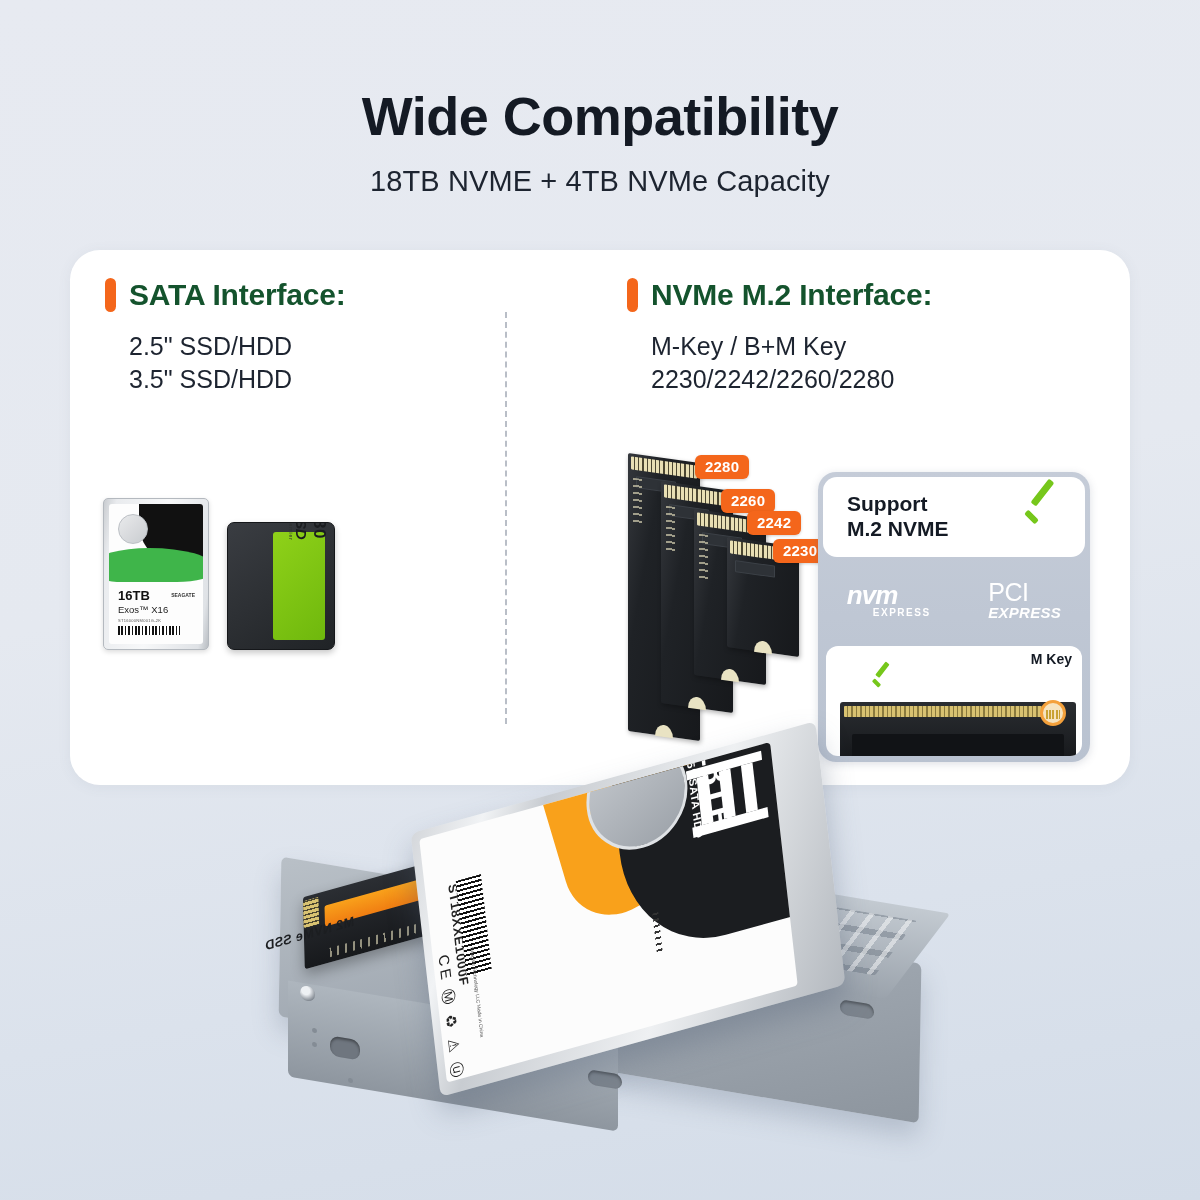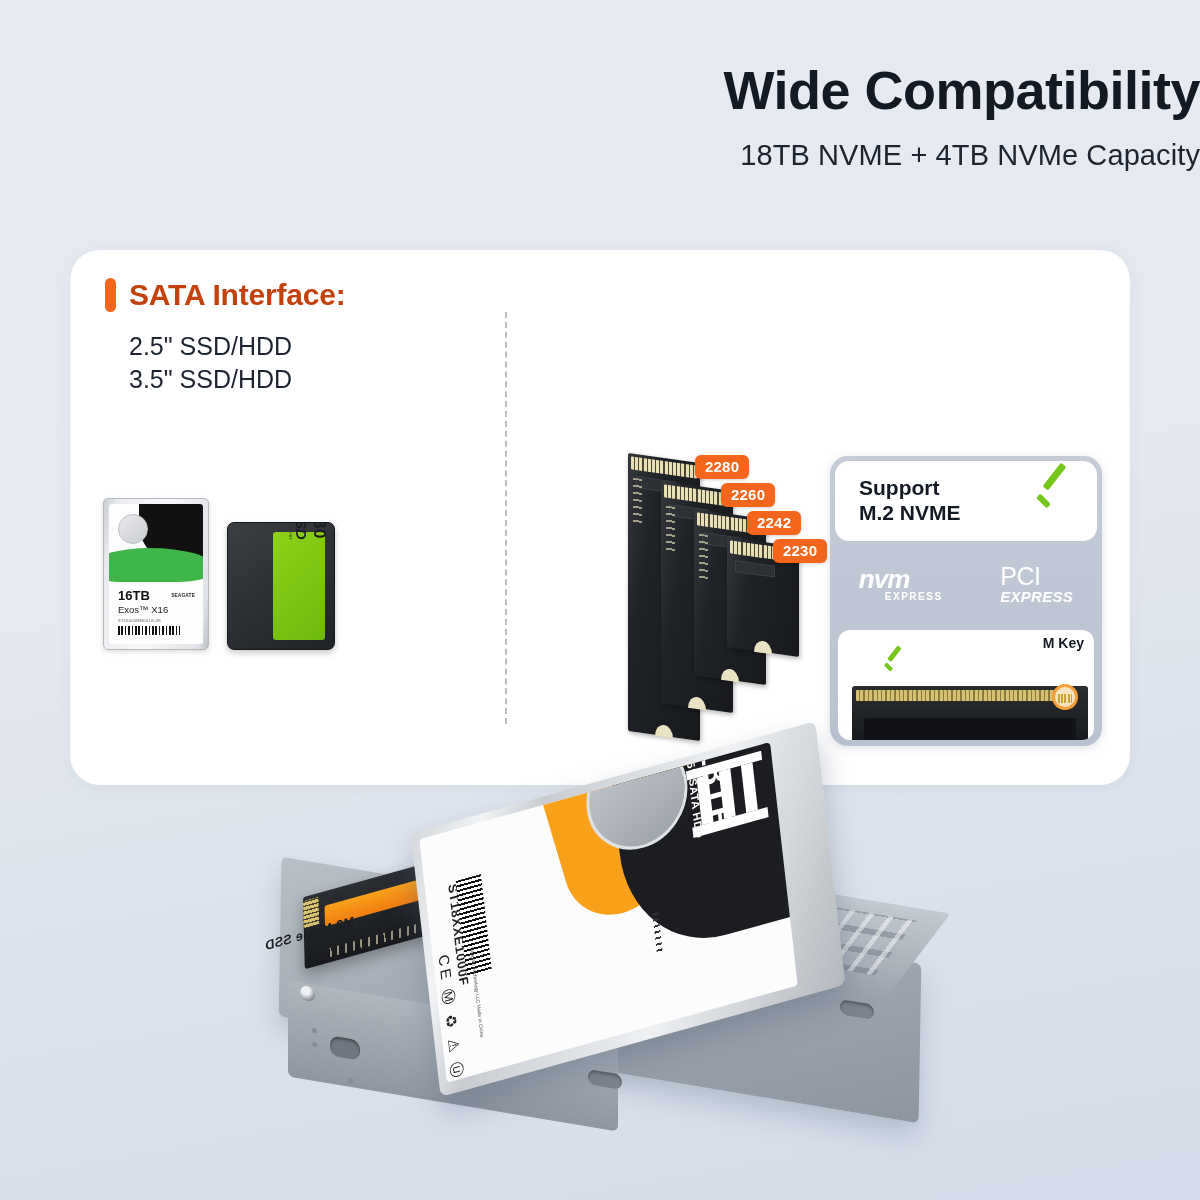--- a/index.html
+++ b/index.html
@@ -6,21 +6,21 @@
   html, body { width: 1200px; height: 1200px; }
   body {
     font-family: "Liberation Sans", sans-serif;
     background: linear-gradient(170deg, #e7eaf1 0%, #e5e9f0 45%, #dbe2ec 75%, #d3dce8 100%);
     position: relative;
     overflow: hidden;
     color: #151b26;
   }
 
   
-  .header { text-align: right; padding-top: 62px; }
+  .header { text-align: center; padding-top: 88px; }
   .title {
     font-size: 54px; font-weight: 700; letter-spacing: -0.5px;
     color: #141a24; line-height: 1.05;
   }
   .subtitle {
     font-size: 29px; font-weight: 400; color: #1d2430;
     margin-top: 20px; letter-spacing: 0.1px;
   }
 
   
@@ -38,21 +38,21 @@
   
   .col { position: absolute; }
   .col-sata { left: 105px; top: 278px; }
   .col-nvme { left: 627px; top: 278px; }
   .heading-row { display: flex; align-items: center; gap: 13px; }
   .bullet {
     width: 11px; height: 34px; border-radius: 6px;
     background: #F4661B; flex: none;
   }
   .heading {
-    font-size: 30px; font-weight: 700; color: #c2410c; letter-spacing: -0.2px;
+    font-size: 30px; font-weight: 700; color: #14532d; letter-spacing: -0.2px;
     white-space: nowrap;
   }
   .spec-list { margin-top: 18px; margin-left: 24px; }
   .spec-line {
     font-size: 25px; font-weight: 400; color: #1d2430;
     line-height: 1.32; white-space: nowrap;
   }
 
   
   .drives { position: absolute; left: 103px; top: 498px; display: flex; align-items: flex-end; gap: 18px; }
@@ -191,31 +191,30 @@
   .m2-2242 .chip { top: 22px; }
   .m2-2230 .chip { top: 22px; }
 
   .size-badge {
     position: absolute; background: #F4661B; color: #fff;
     font-size: 15px; font-weight: 700; border-radius: 6px;
     padding: 3px 10px 4px; letter-spacing: .2px;
     box-shadow: 0 1px 3px rgba(0,0,0,.18);
   }
   .b2280 { left: 67px;  top: 3px; }
-  .b2260 { left: 93px;  top: 31px; text-align: right; }
+  .b2260 { left: 93px;  top: 37px; text-align: right; }
   .b2242 { left: 119px; top: 59px; }
   .b2230 { left: 145px; top: 87px; }
 
   
   .support-panel {
-    position: absolute; left: 818px; top: 456px; width: 272px; height: 290px;
+    position: absolute; left: 818px; top: 472px; width: 272px; height: 290px;
     background: linear-gradient(#c5ccd8,#b9c2d0);
     border-radius: 18px; overflow: hidden;
     box-shadow: 0 2px 8px rgba(70,85,110,.18);
-    margin-left: 12px;
   }
   .support-head {
     position: absolute; left: 5px; right: 5px; top: 5px; height: 80px;
     background: #fff; border-radius: 14px;
     display: flex; align-items: center; justify-content: space-between;
     padding: 0 22px 0 24px;
   }
   .support-text { font-size: 21px; font-weight: 700; line-height: 1.18; color: #141a24; }
   .check-big {
     width: 42px; height: 42px; position: relative; flex: none;
@@ -510,20 +509,28 @@
   <div class="dssd">
     <div class="dssd-green"></div>
     <div class="dssd-brand">SSD</div>
     <div class="dssd-sub">Premier</div>
     <div class="dssd-model">SP580</div>
   </div>
 
 </div>
 
 <div class="col col-nvme">
+  <div class="heading-row">
+    <span class="bullet"></span>
+    <span class="heading">NVMe M.2 Interface:</span>
+  </div>
+  <div class="spec-list">
+    <div class="spec-line">M-Key / B+M Key</div>
+    <div class="spec-line">2230/2242/2260/2280</div>
+  </div>
 </div>
 
 <div class="nvme-stack">
   <div class="m2 m2-2280">
     <div class="fingers"></div>
     <div class="chip"></div>
     <div class="dots"></div>
     <div class="notch"></div>
   </div>
   <div class="m2 m2-2260">

